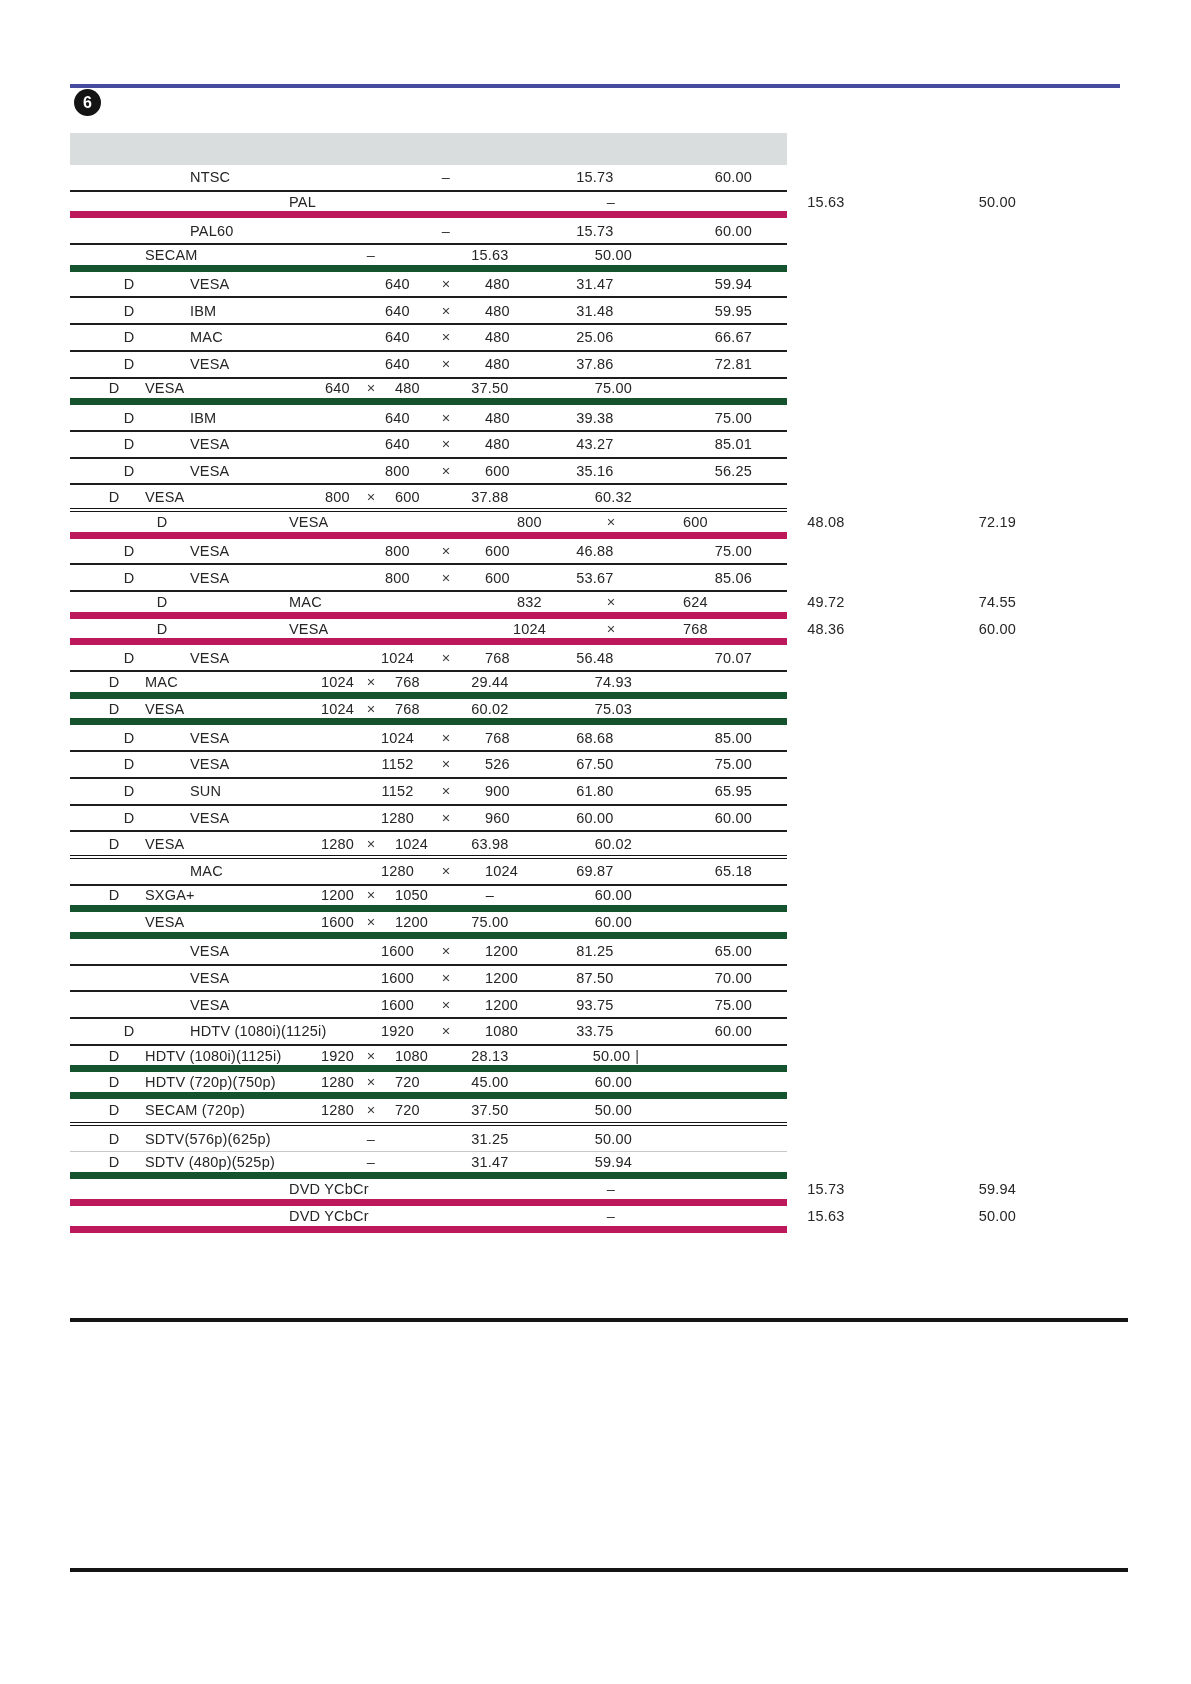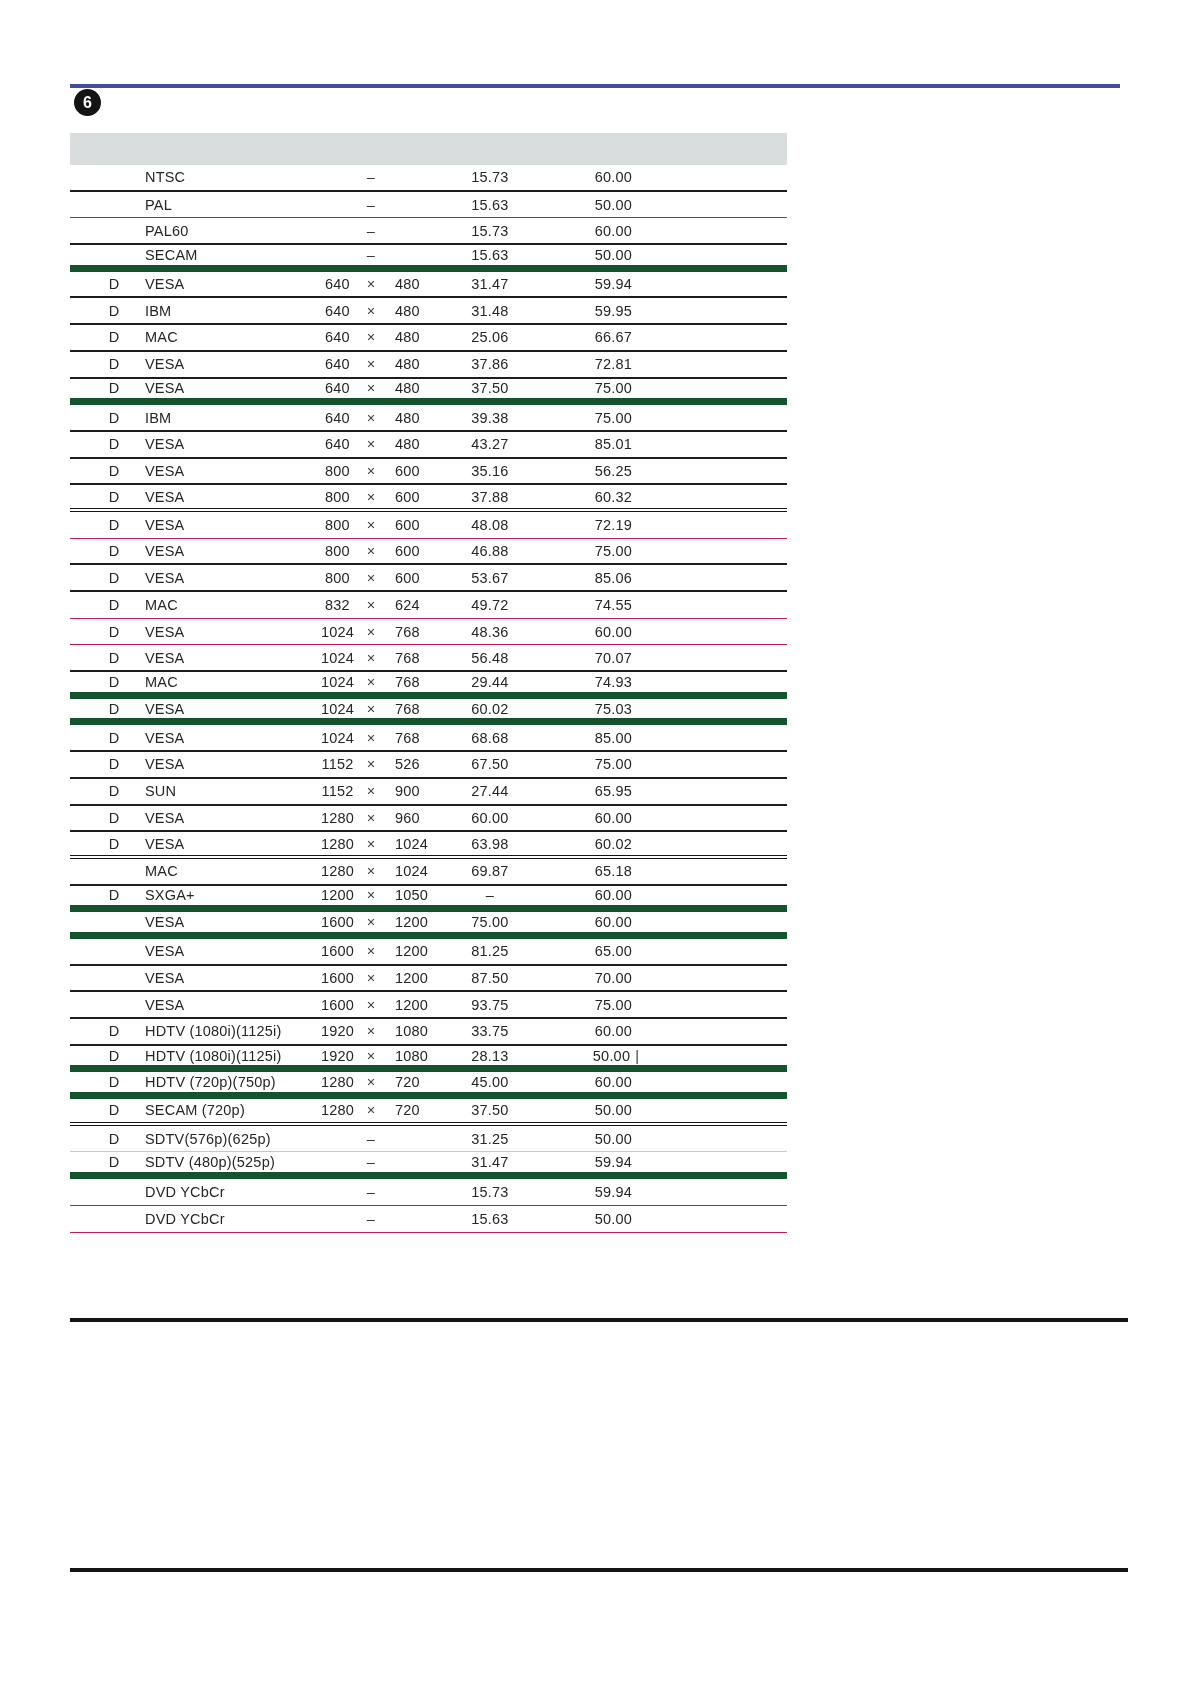--- a/index.html
+++ b/index.html
@@ -33,22 +33,22 @@
   .t-row{
     box-sizing:border-box;
     height:26.7px;
     display:grid;
     grid-template-columns:30px 28px 17px 170px 45px 22px 50px 116px 136px 1fr;
     align-items:center;
     font-size:14.5px;
     letter-spacing:0.2px;
     color:#262626;
   }
-  .t-row.rule-thin  {border-bottom:1px solid #be185d;}
-  .t-row.rule-med   {border-bottom:2px solid #1d1d1d;}
+  .t-row.rule-thin  {border-bottom:7px solid #be185d;gap:48px;}
+  .t-row.rule-med   {border-bottom:2px solid #1d1d1d;gap:15px;}
   .t-row.rule-thick {border-bottom:7px solid #14532d;}
   .t-row.rule-double{border-bottom:4px double #141414;}
   .t-row.rule-faint {border-bottom:1px solid #c6c9c9;}
   .c-d{text-align:center;}
   .c-name{padding-left:0;white-space:nowrap;}
   .c-rw{text-align:center;}
   .c-rx{text-align:center;color:#3a3a3a;}
   .c-rh{text-align:left;padding-left:5px;margin-left:8px;}
   .c-h{text-align:center;}
   .c-v{text-align:center;white-space:nowrap;}
@@ -374,21 +374,21 @@
   </div>
 
   <div class="t-row rule-med">
     <span></span>
     <span class="c-d">D</span>
     <span></span>
     <span class="c-name">SUN</span>
     <span class="c-rw">1152</span>
     <span class="c-rx">×</span>
     <span class="c-rh">900</span>
-    <span class="c-h">27.44</span>
+    <span class="c-h">61.80</span>
     <span class="c-v"><span class="v-val">65.95</span><span class="v-mark"></span></span>
     <span></span>
   </div>
 
   <div class="t-row rule-med">
     <span></span>
     <span class="c-d">D</span>
     <span></span>
     <span class="c-name">VESA</span>
     <span class="c-rw">1280</span>

